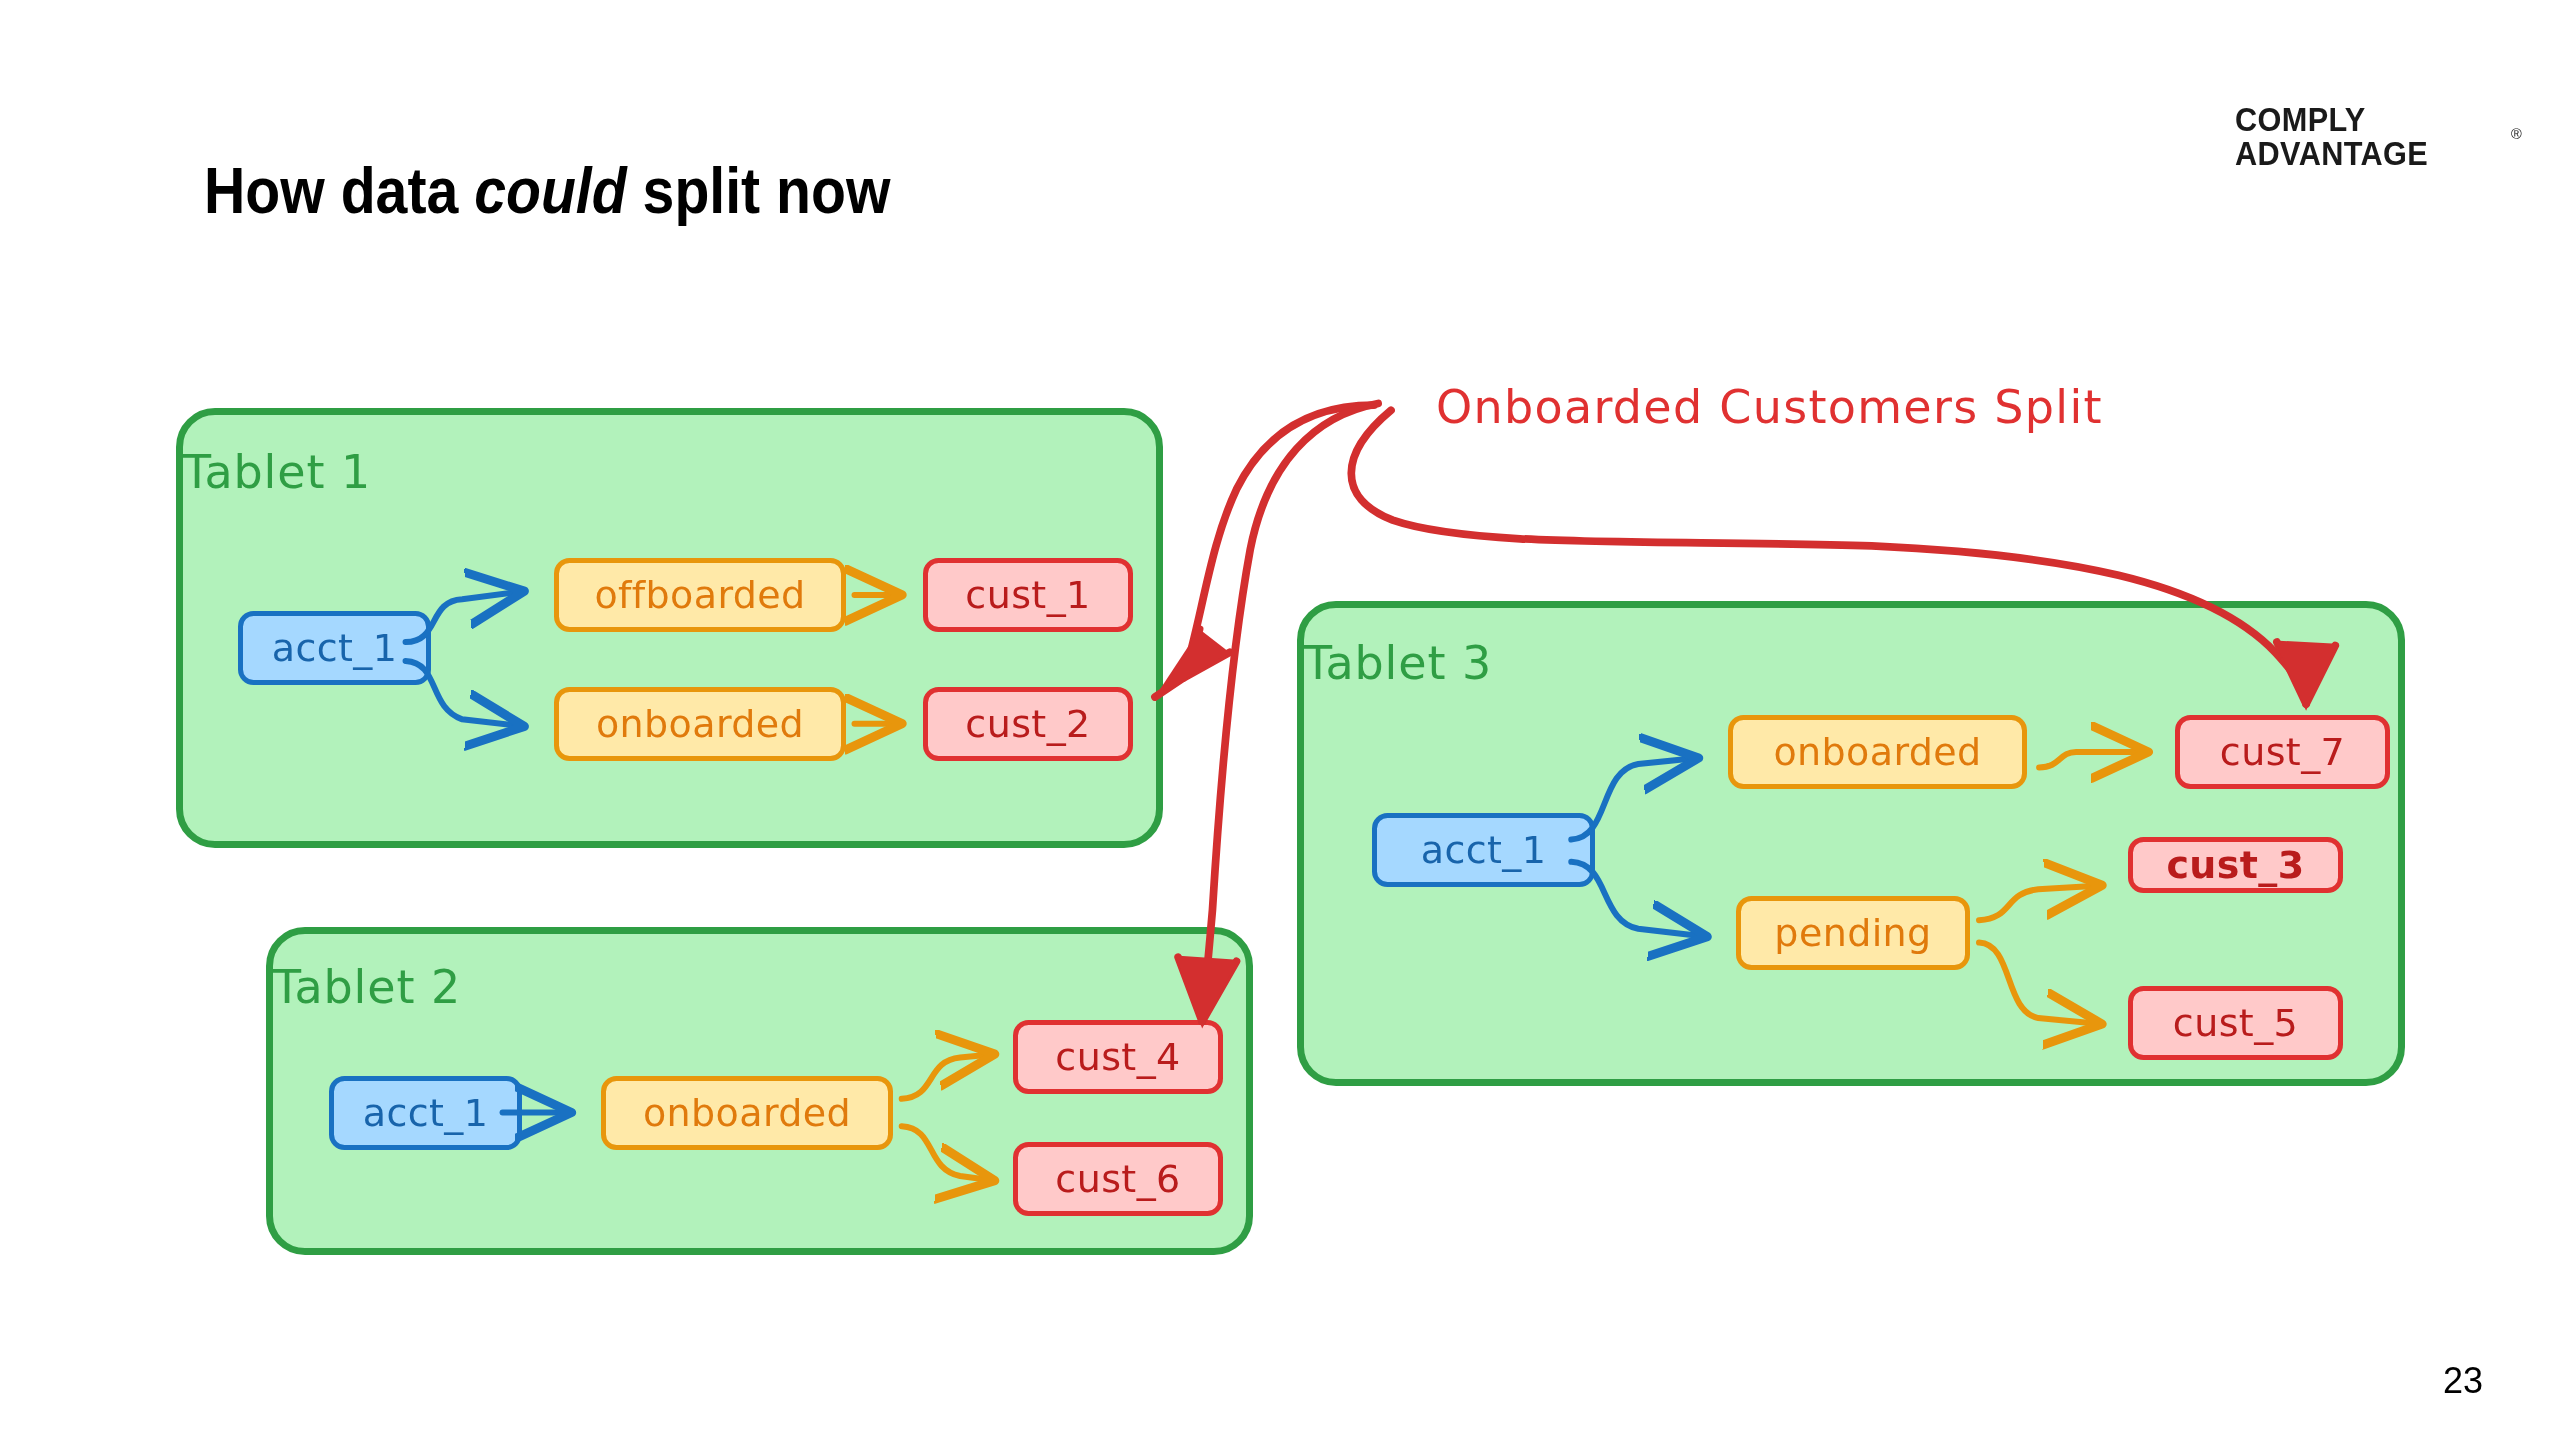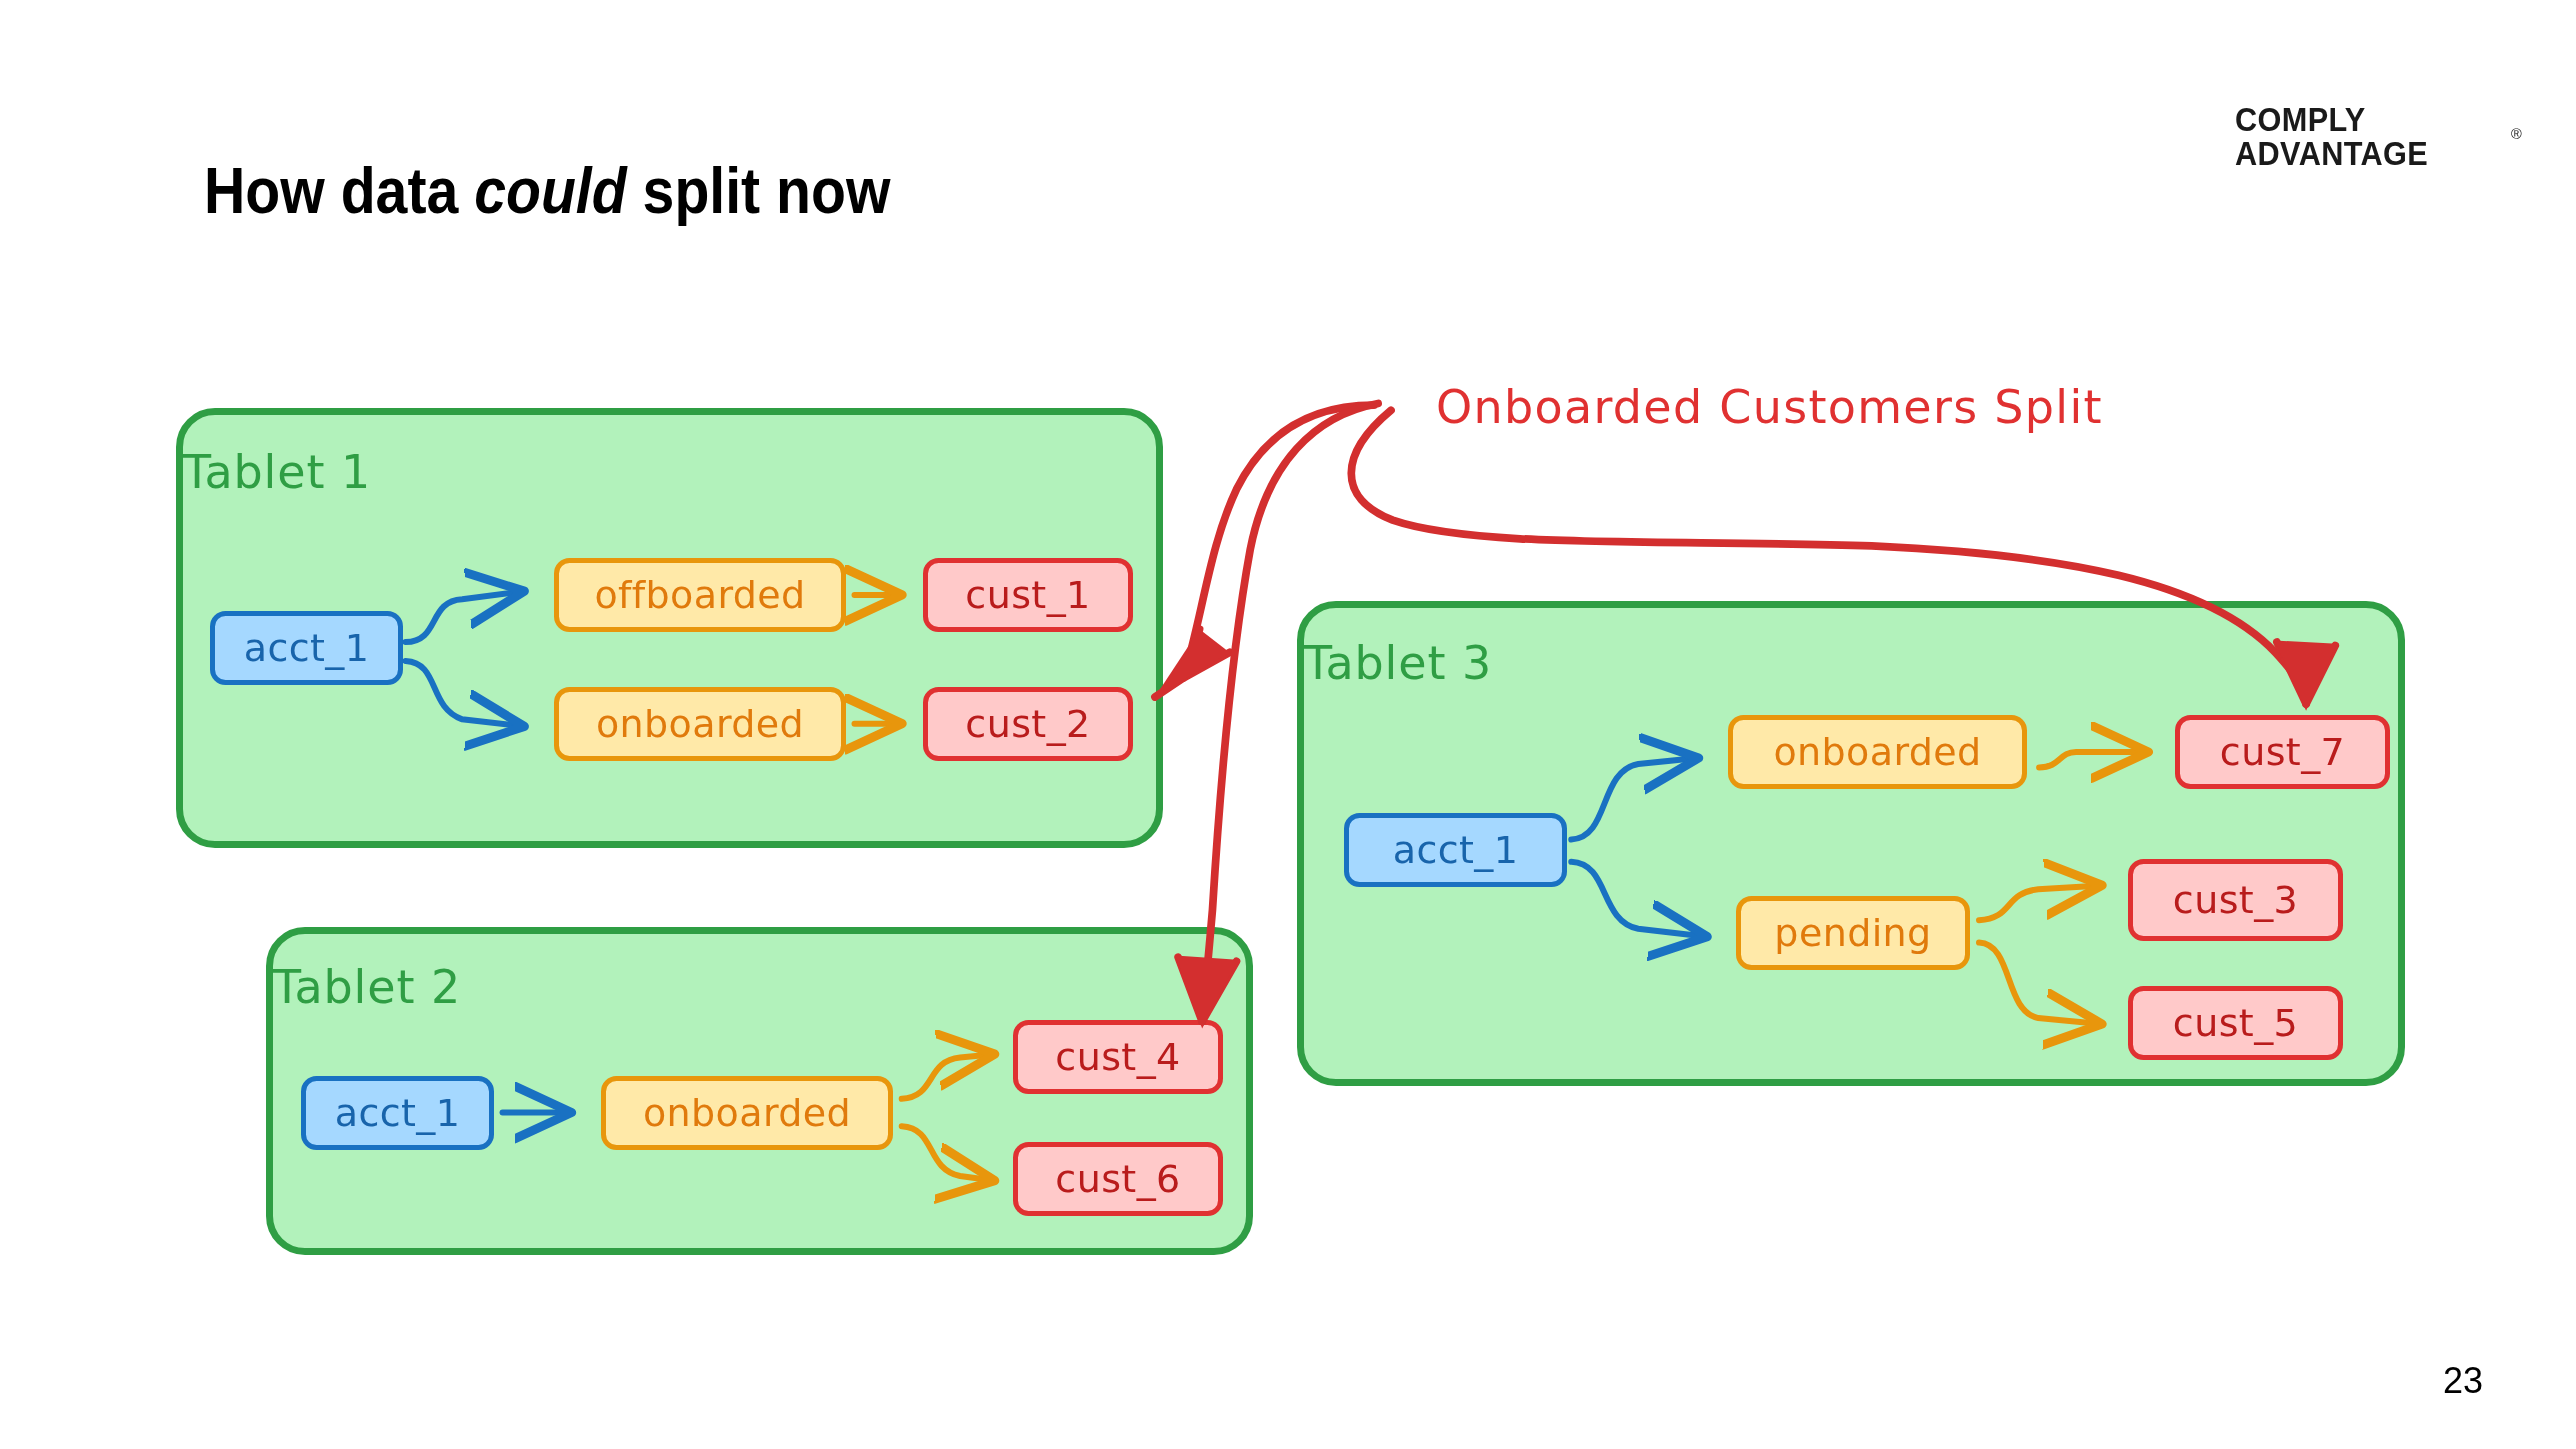--- a/index.html
+++ b/index.html
@@ -99,20 +99,21 @@
     font-family: "DejaVu Sans", sans-serif;
     font-size: 38px;
     white-space: nowrap;
     letter-spacing: 0.4px;
     text-align: center;
   }
   .node.acct {
     background: #a5d8ff;
     border: 5.2px solid #1971c2;
     color: #1864ab;
+    margin-left: 28px;
   }
   .node.status {
     background: #ffe9a8;
     border: 5.2px solid #e8960c;
     color: #e07a0c;
   }
   .node.cust {
     background: #ffc9c9;
     border: 5.2px solid #e03131;
     color: #b91c1c;
@@ -170,21 +171,21 @@
 <div class="node cust" style="left:1013px; top:1142px; width:210px; height:74px;">cust_6</div>
 
 <div class="tablet" style="left:1297px; top:601px; width:1108px; height:485px;">
   <div class="tablet-label" style="top:27.5px;">Tablet 3</div>
 </div>
 
 <div class="node acct" style="left:1344px; top:813px; width:223px; height:74px;">acct_1</div>
 <div class="node status" style="left:1728px; top:715px; width:299px; height:74px;">onboarded</div>
 <div class="node status" style="left:1736px; top:896px; width:234px; height:74px;">pending</div>
 <div class="node cust" style="left:2175px; top:715px; width:215px; height:74px;">cust_7</div>
-<div class="node cust" style="left:2128px; top:859px; width:215px; height:82px;">cust_3</div>
+<div class="node cust" style="left:2128px; top:837px; width:215px; height:56px;font-weight:bold;">cust_3</div>
 <div class="node cust" style="left:2128px; top:986px; width:215px; height:74px;">cust_5</div>
 
 <svg class="edges" viewBox="0 0 3000 1688">
   <defs>
     <marker id="arrowBlue" markerWidth="12" markerHeight="12" refX="8" refY="5" orient="auto" markerUnits="strokeWidth">
       <path d="M0,0.6 L9.5,5 L0,9.4" fill="none" stroke="#1971c2" stroke-width="1.5" stroke-linecap="round" stroke-linejoin="round"></path>
     </marker>
     <marker id="arrowOrange" markerWidth="12" markerHeight="12" refX="8" refY="5" orient="auto" markerUnits="strokeWidth">
       <path d="M0,0.6 L9.5,5 L0,9.4" fill="none" stroke="#e8960c" stroke-width="1.5" stroke-linecap="round" stroke-linejoin="round"></path>
     </marker>

